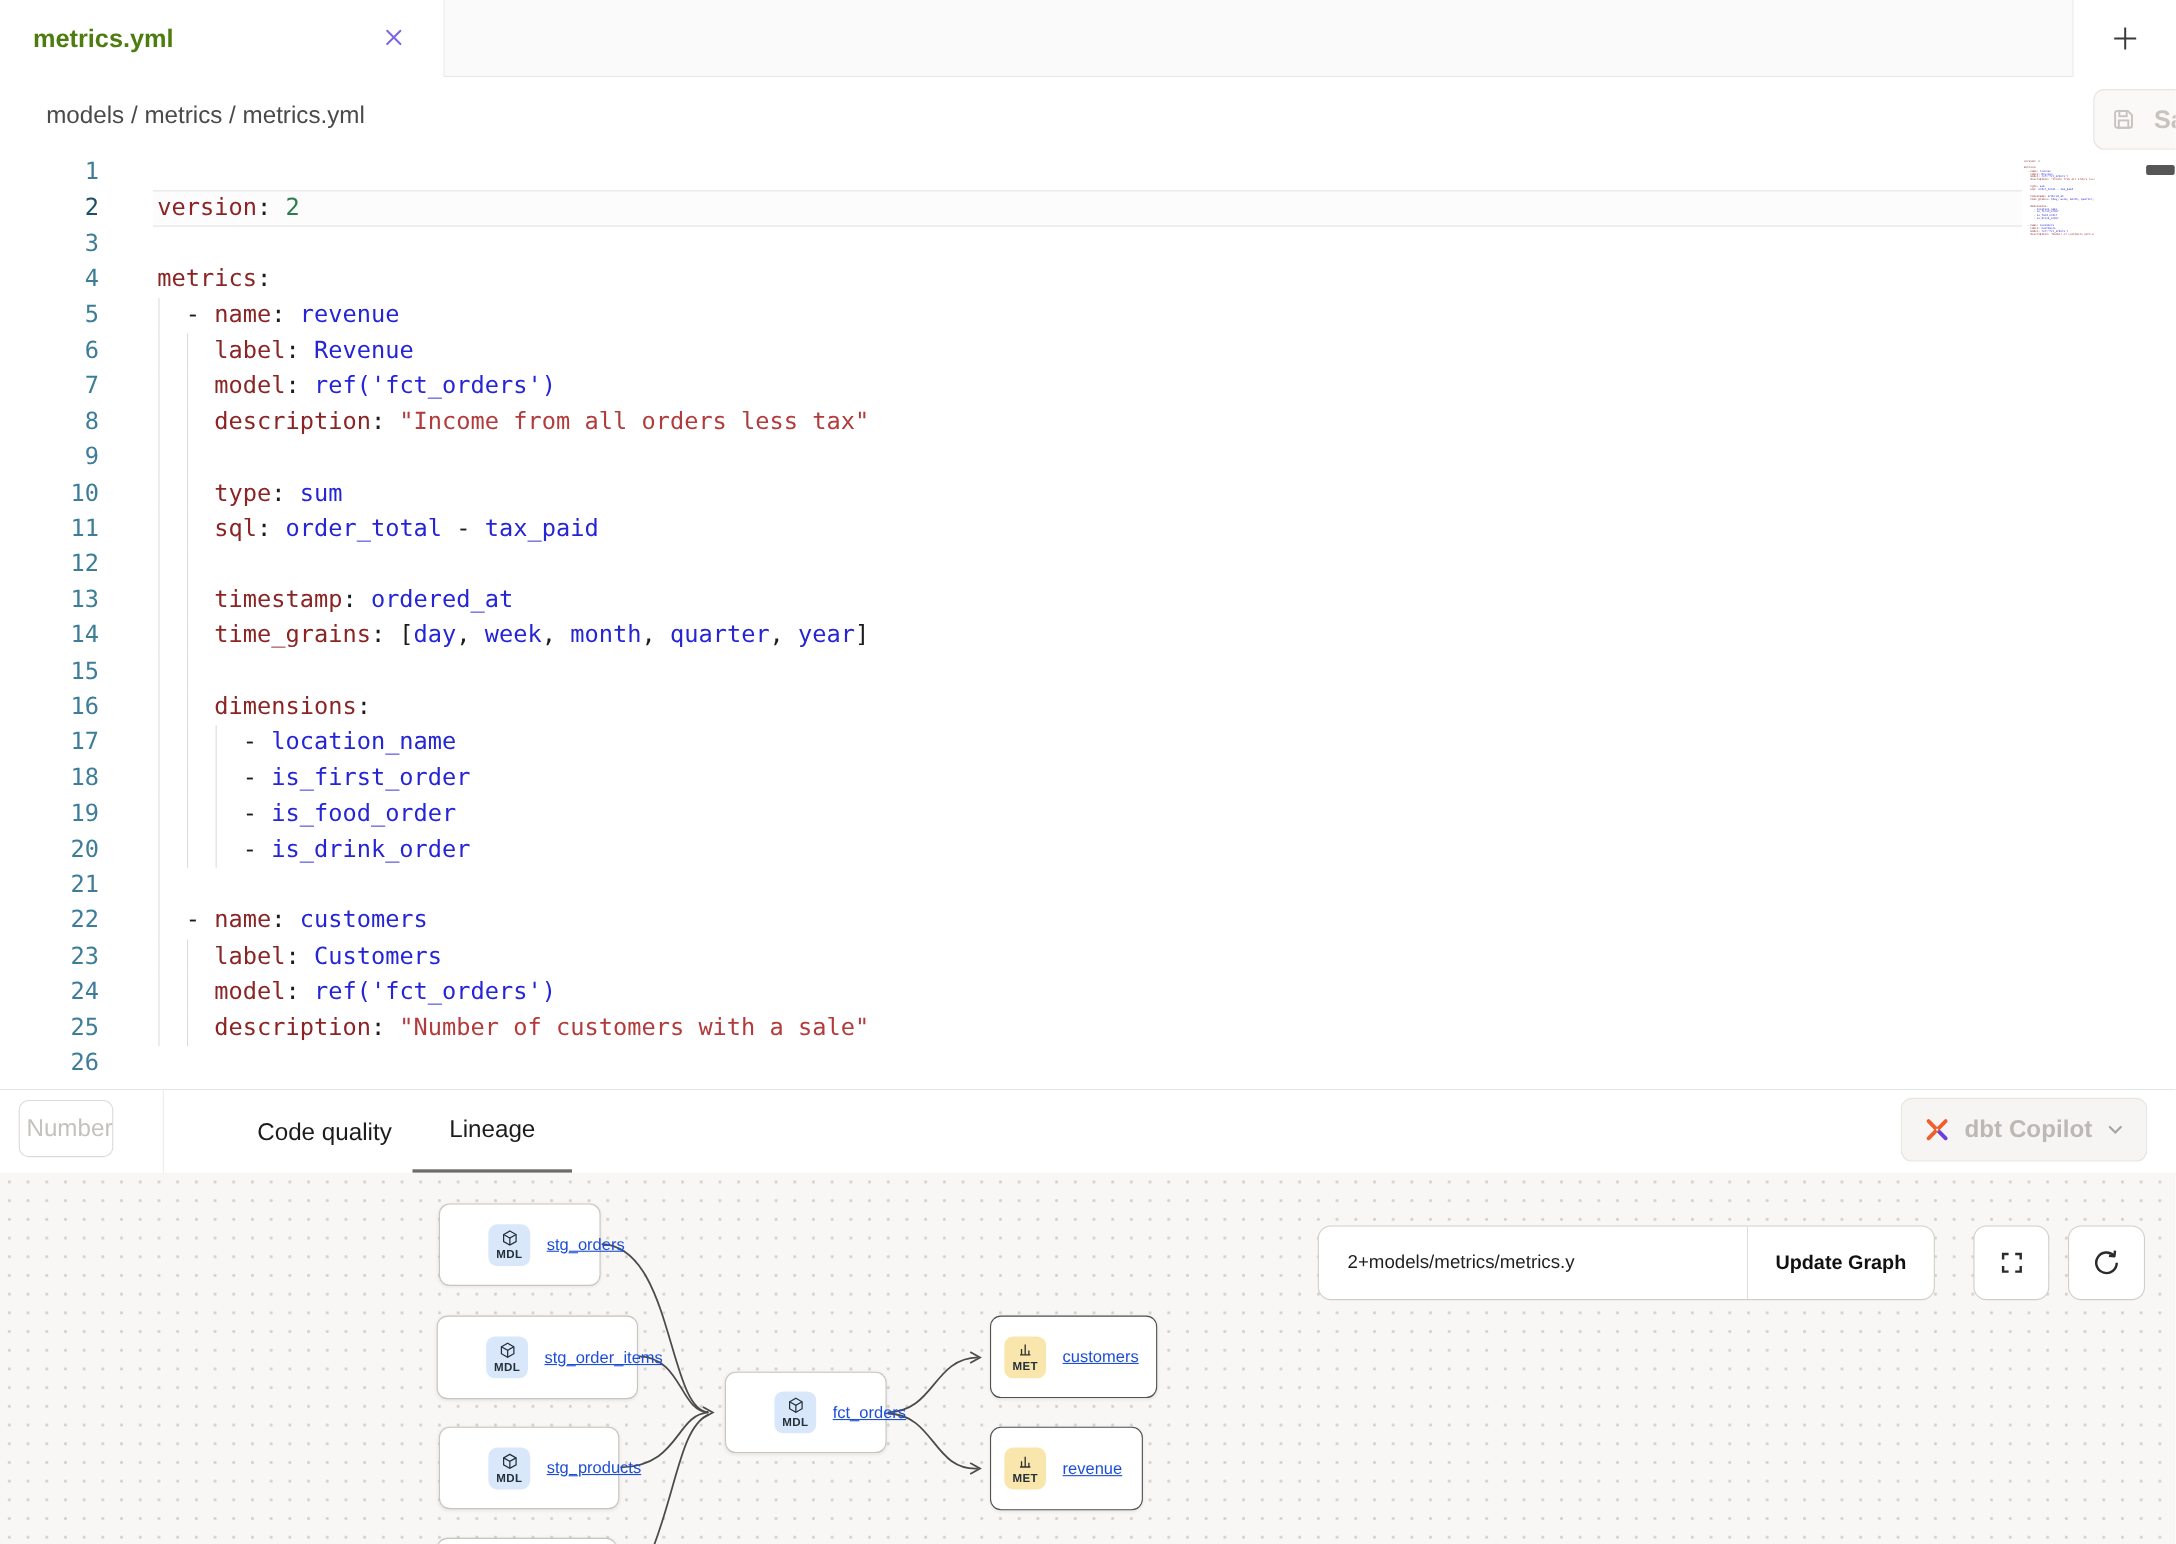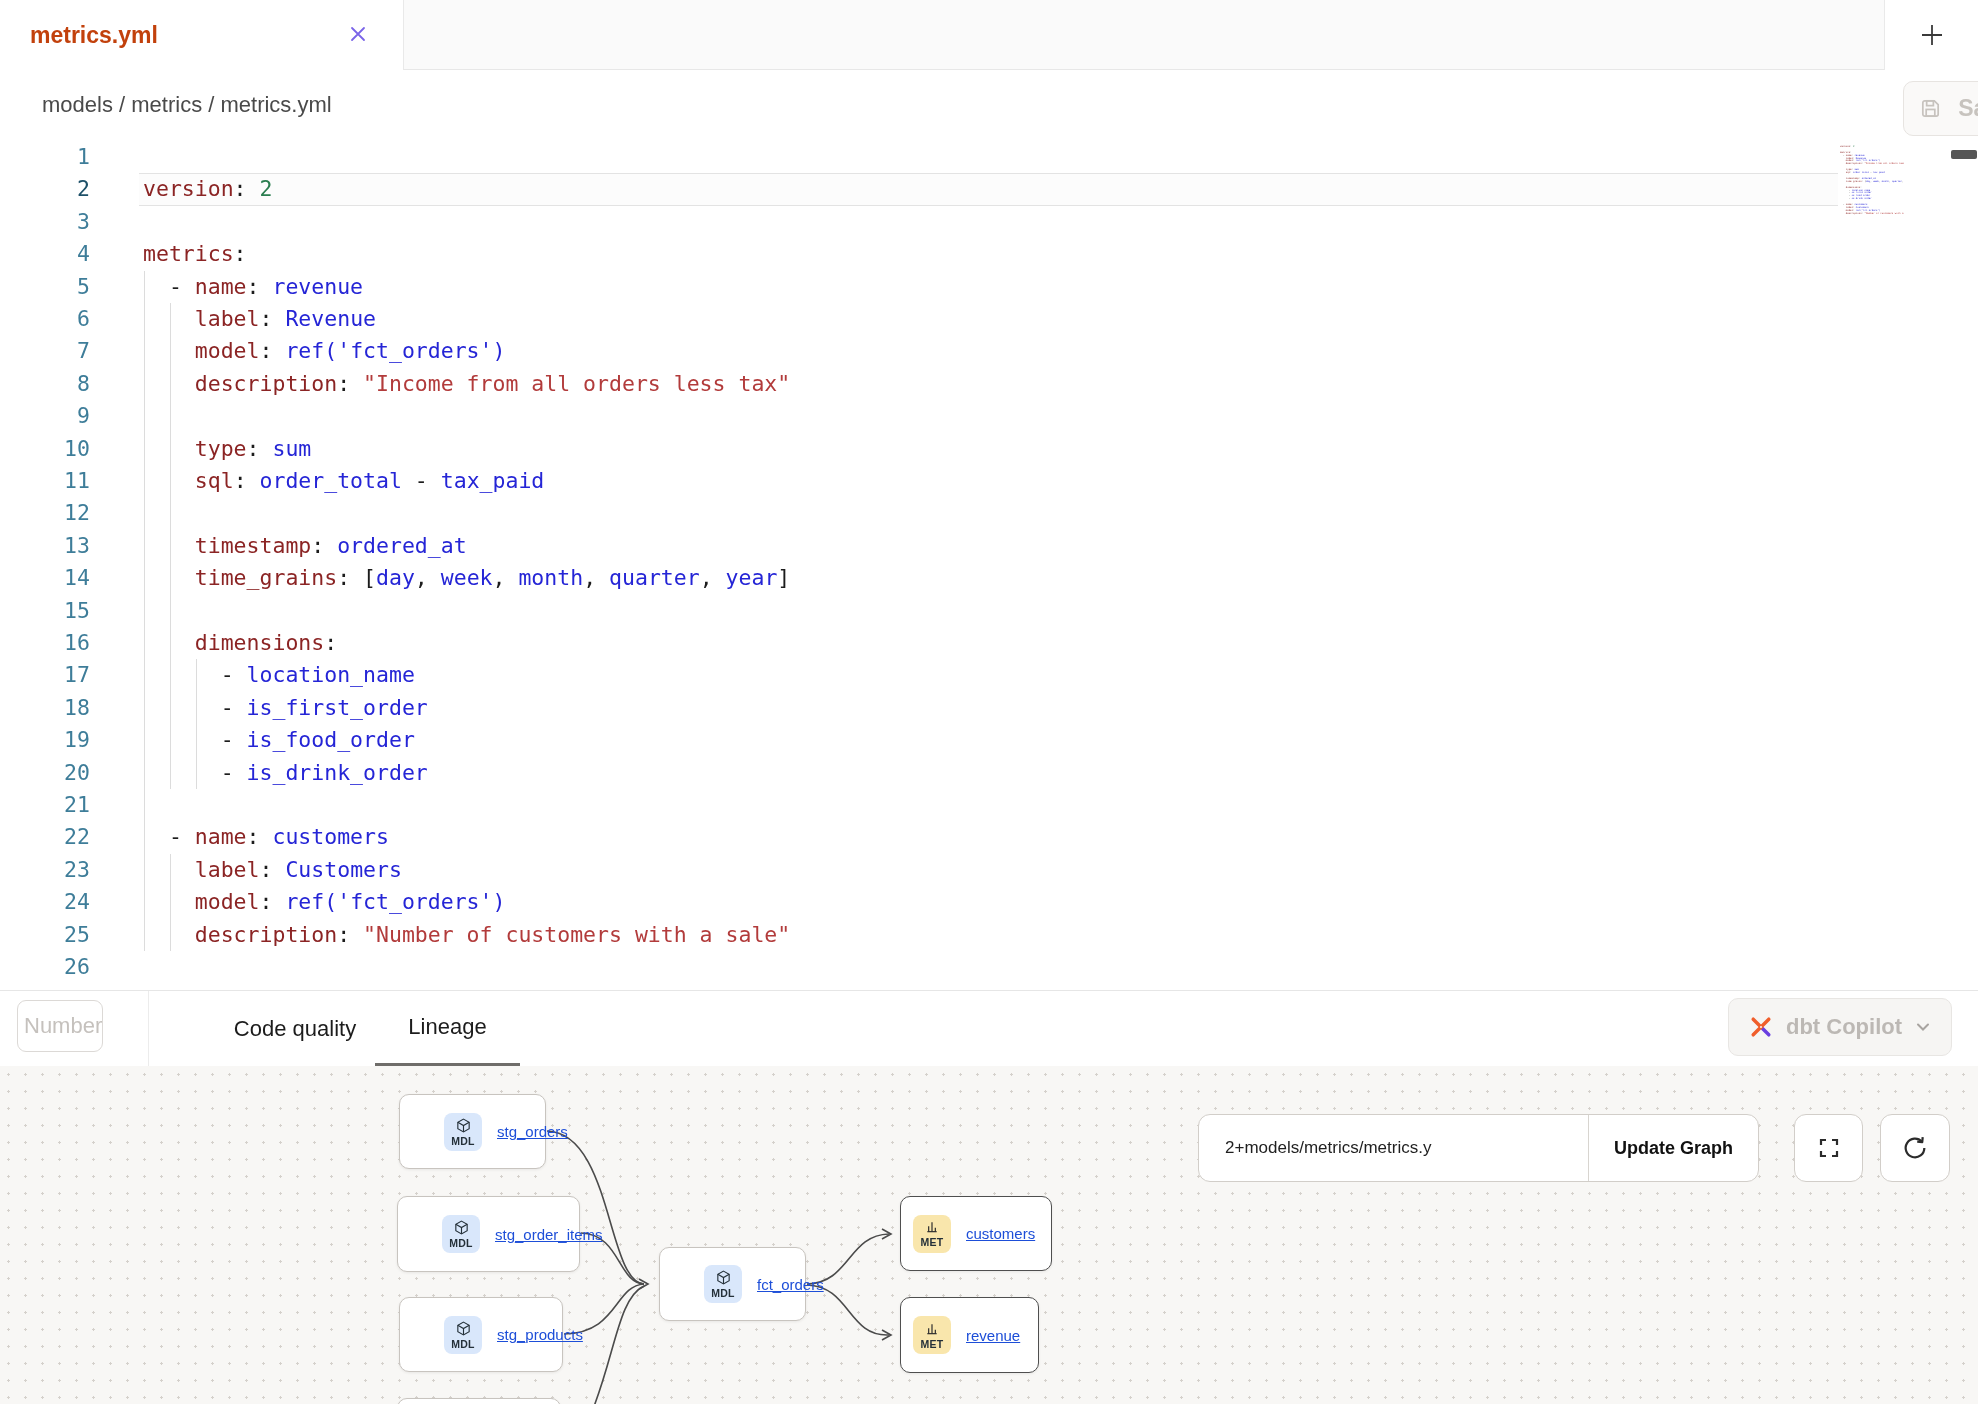--- a/index.html
+++ b/index.html
@@ -5,21 +5,21 @@
   html,body{margin:0;padding:0;background:#fff;}
   .app{position:relative;width:1978px;height:1404px;overflow:hidden;
        font-family:"Liberation Sans",sans-serif;background:#fff;color:#1c1c1c;}
 
   
   .tabbar{position:absolute;left:0;top:0;width:1978px;height:70px;}
   .tabstrip-rest{position:absolute;left:403px;top:0;width:1481px;height:69px;
        background:#fafafa;border-bottom:1px solid #e7e7e7;border-left:1px solid #e9e9e9;}
   .tab{position:absolute;left:0;top:0;width:403px;height:70px;background:#fff;
        display:flex;align-items:center;}
-  .tab-label{position:absolute;left:30px;font-size:23px;font-weight:600;color:#c2410c;}
+  .tab-label{position:absolute;left:30px;font-size:23px;font-weight:600;color:#4d7c0f;}
   .tab-close{position:absolute;left:349px;top:25px;cursor:pointer;}
   .newtab{position:absolute;left:1884px;top:0;width:94px;height:70px;background:#fff;
        border:none;border-left:1px solid #e9e9e9;display:flex;align-items:center;justify-content:center;cursor:pointer;}
 
   
   .crumbrow{position:absolute;left:0;top:70px;width:1978px;height:70px;background:#fff;
        border-bottom:1px solid #e6e6e6;}
   .breadcrumb{position:absolute;left:42px;top:0;height:70px;display:flex;align-items:center;
        font-size:22px;color:#4a4a4a;}
   .save-btn{position:absolute;left:1903px;top:11px;width:123px;height:53px;border-radius:10px;

